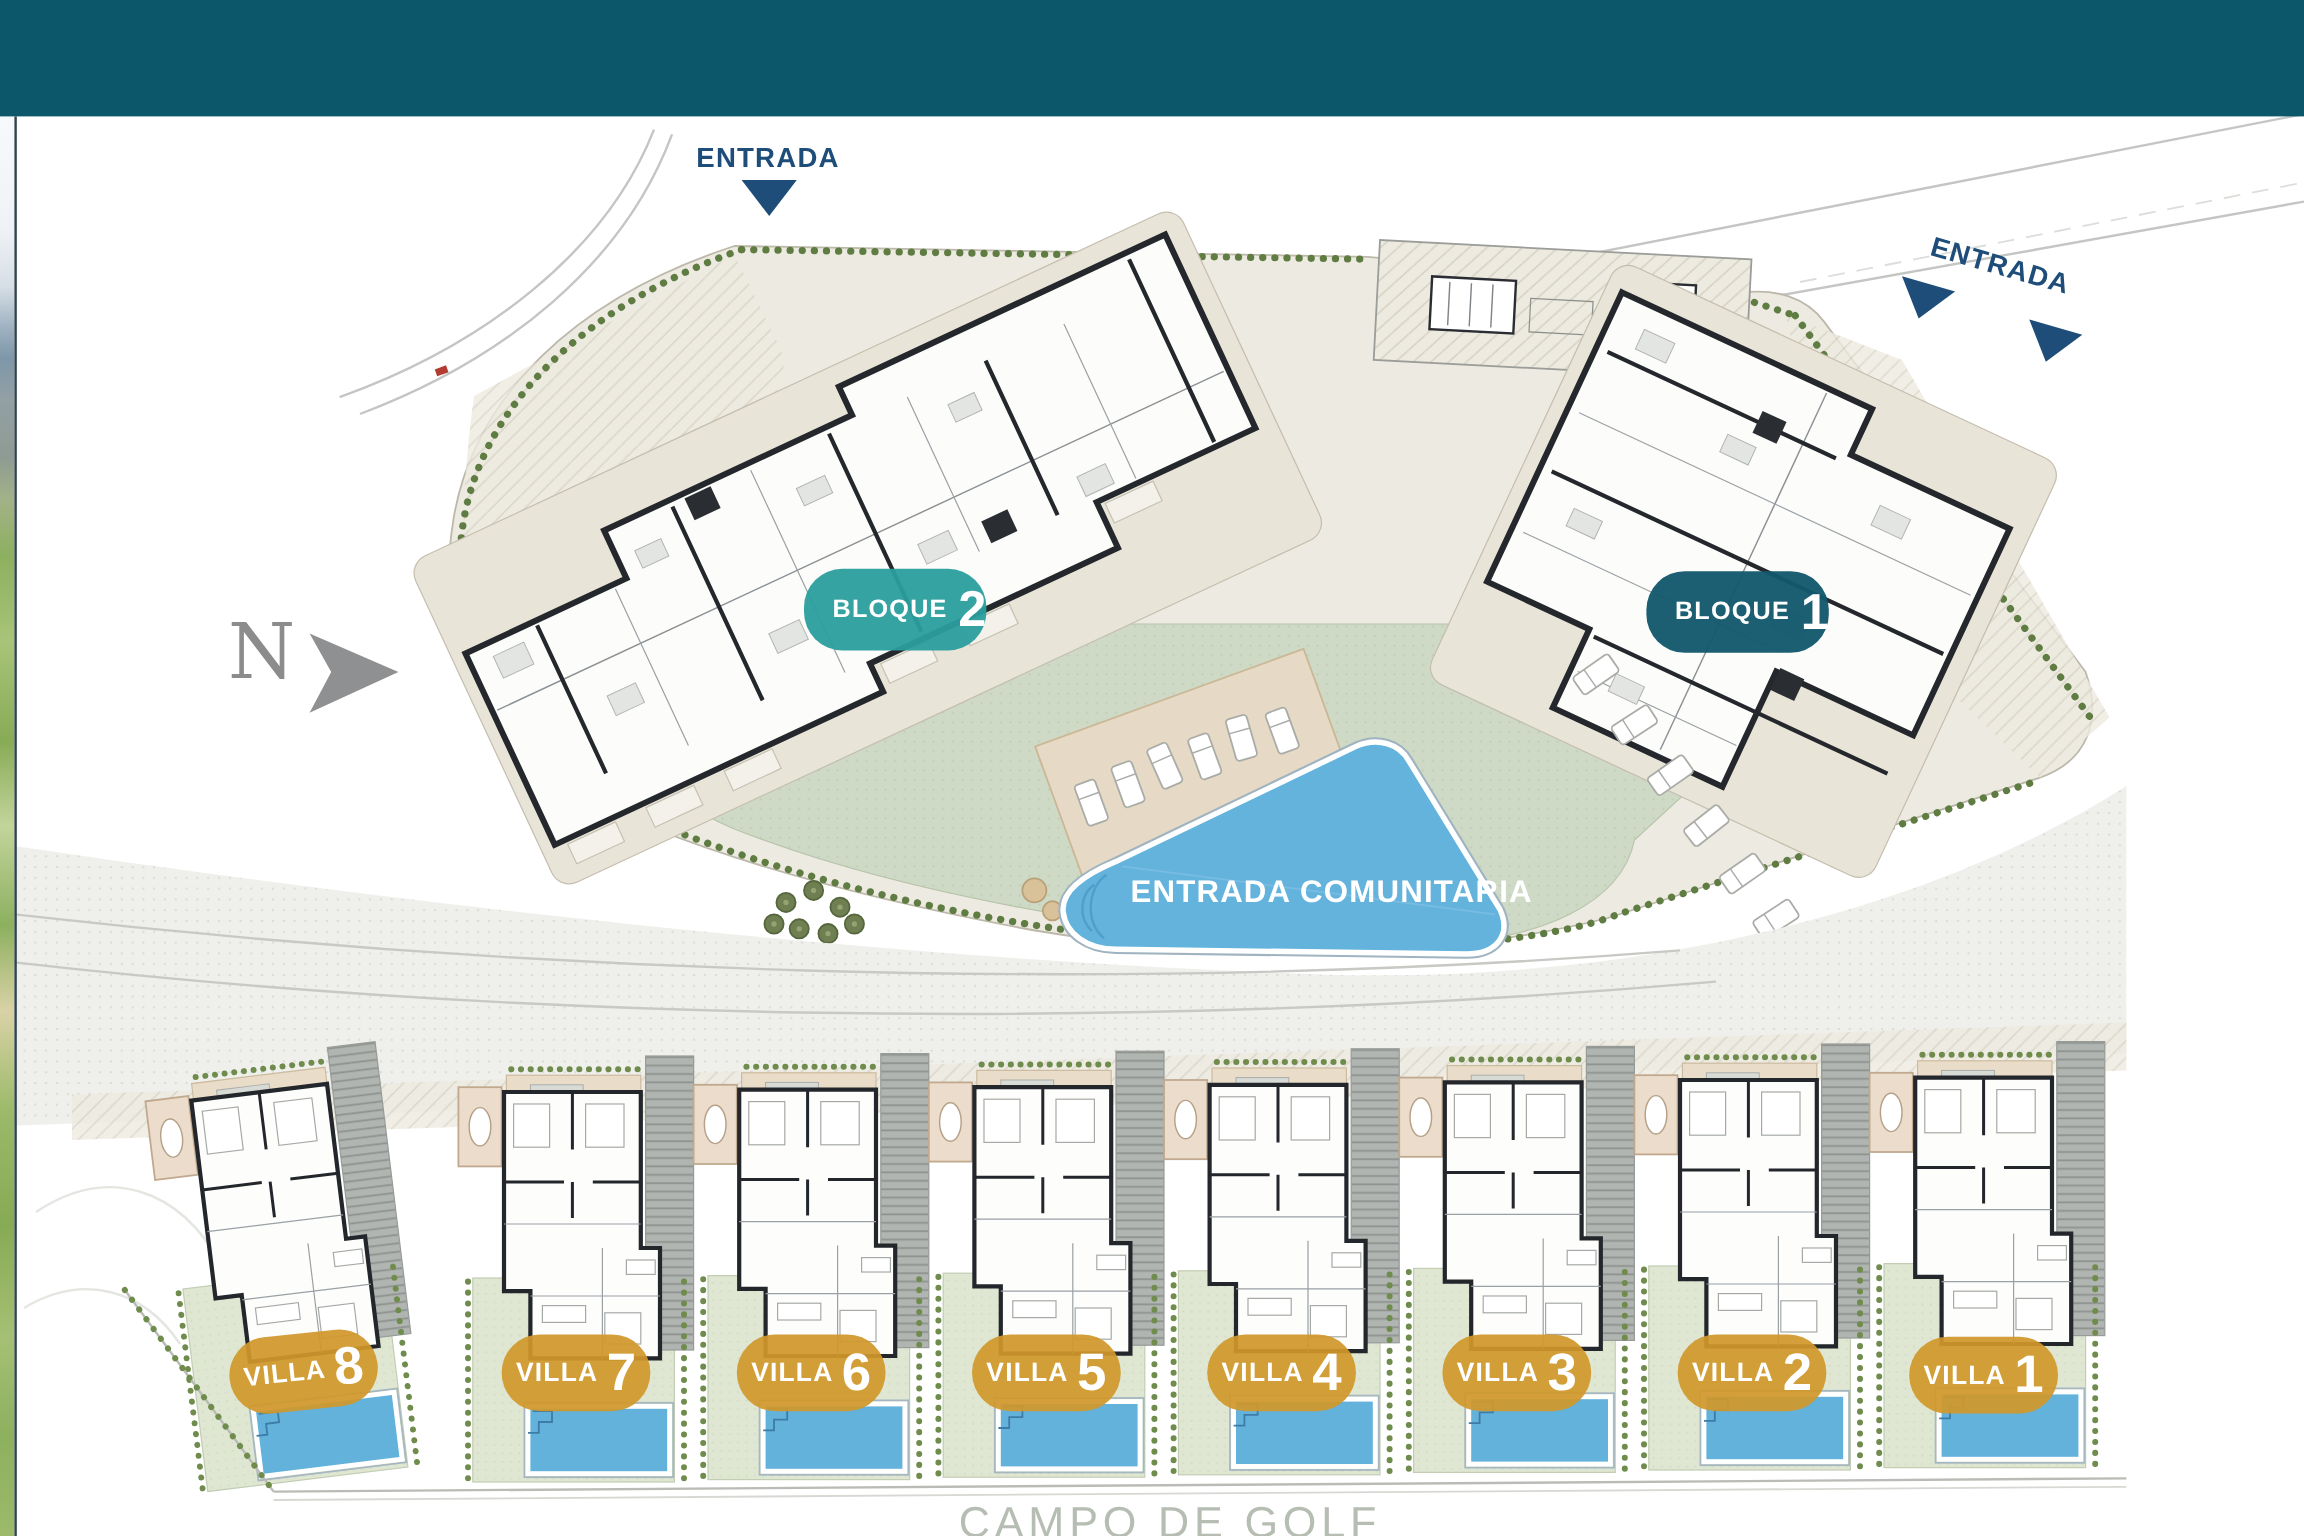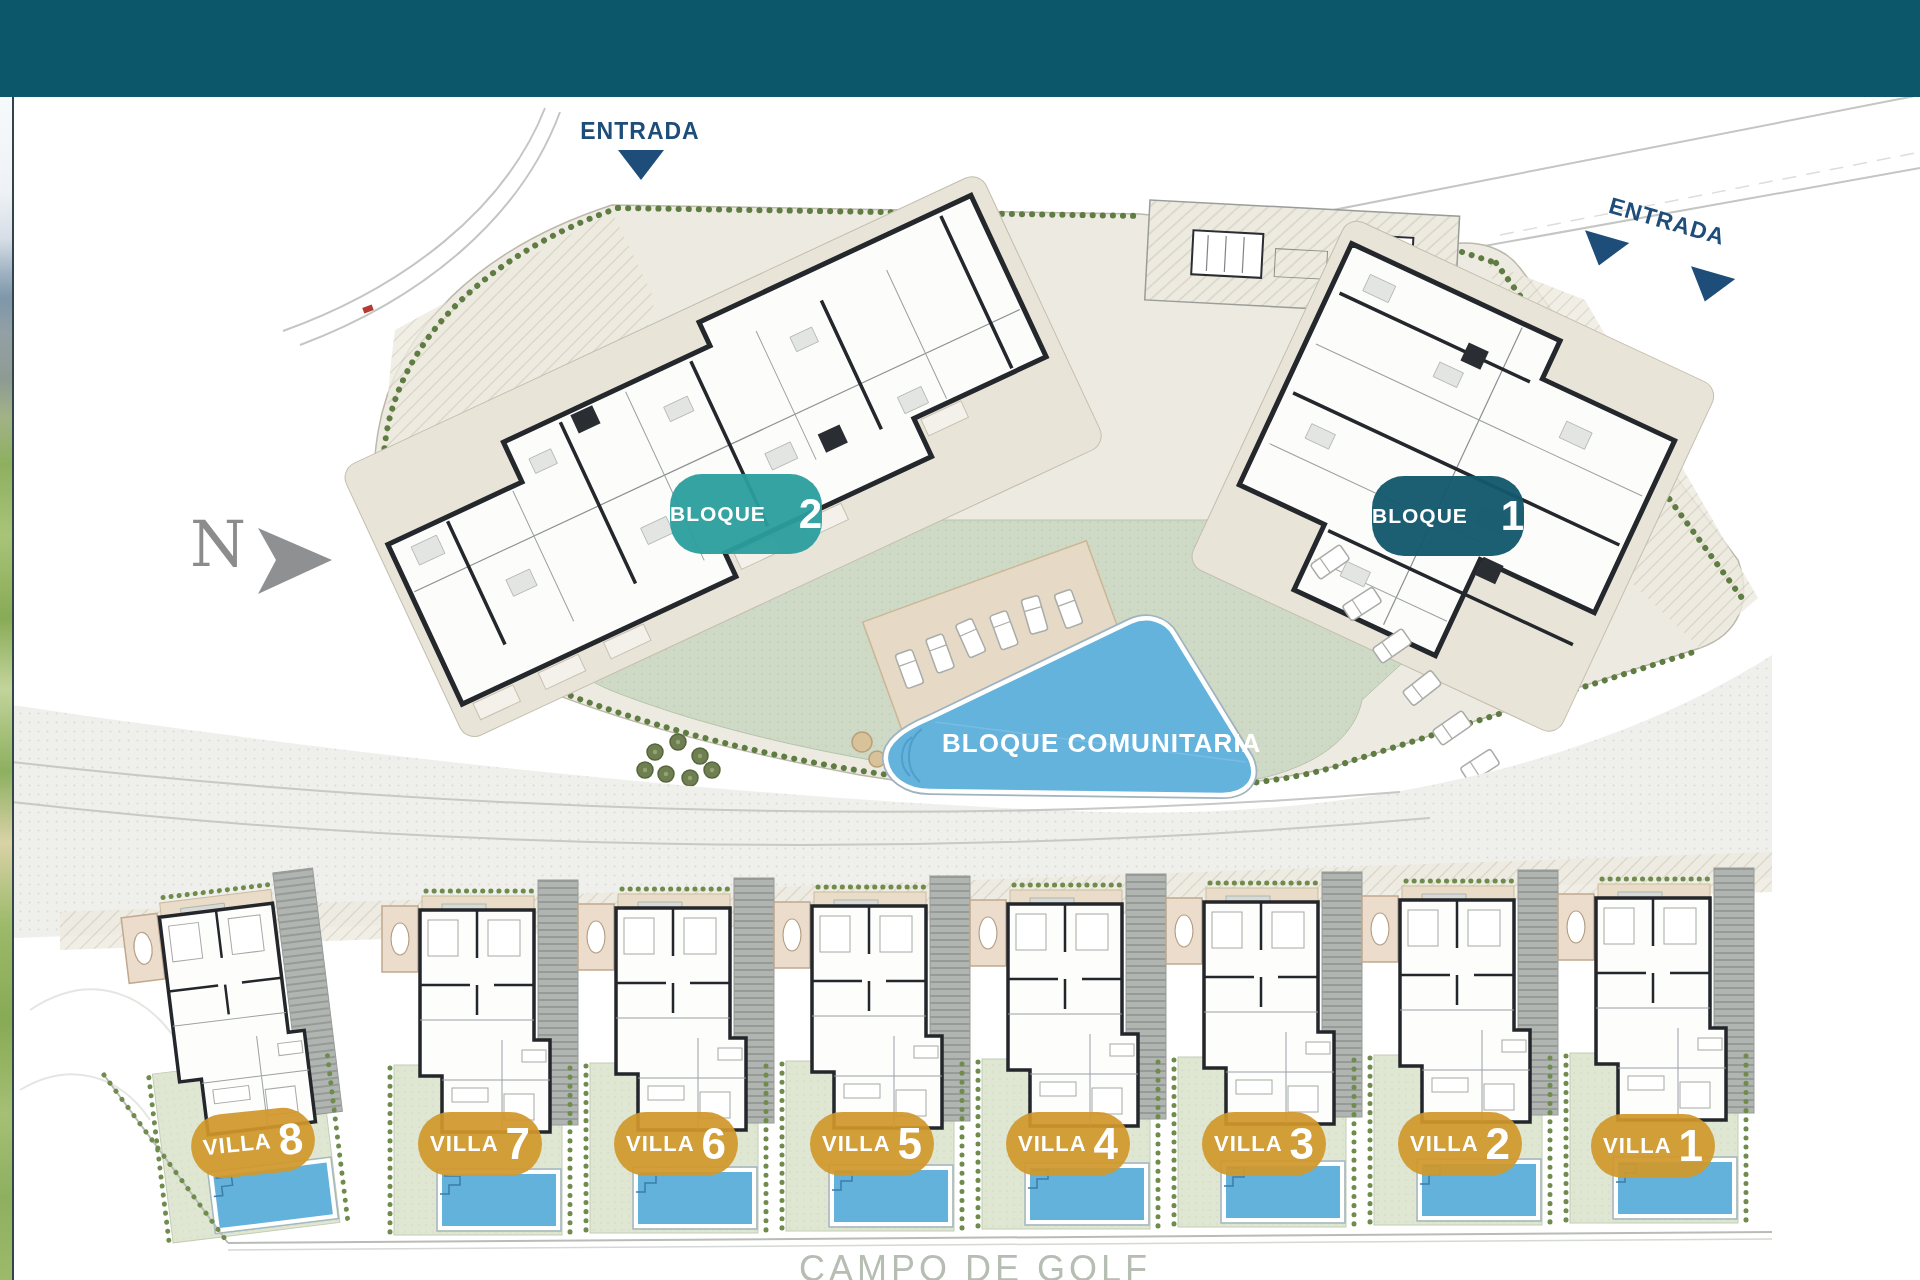--- a/index.html
+++ b/index.html
@@ -11,21 +11,21 @@
   .photo-strip{position:absolute;left:0;top:97px;width:12px;height:1183px;z-index:4;
     border-right:2px solid #31444e;
     background:linear-gradient(180deg,
       #f7fafc 0%, #eef2f6 8%, #d6dee6 12%, #9db0c0 15%, #7e97a9 17%,
       #93a0a4 20%, #8e9b93 24%, #a2b287 27%, #8db05f 31%, #a8c478 37%,
       #88ab56 44%, #c2d49b 50%, #8db05f 57%, #d9d2a6 63%, #9cba6a 70%,
       #87aa54 78%, #a5c074 86%, #8db05f 93%, #9cba6a 100%);}
   .entrada{color:#1d4d78;font-weight:bold;font-size:23px;letter-spacing:1px;white-space:nowrap;}
   .tri{width:0;height:0;border-left:23px solid transparent;border-right:23px solid transparent;
        border-top:30px solid #1d4d78;}
-  .pill{display:flex;align-items:center;justify-content:space-between;gap:9px;width:152px;height:80px;
+  .pill{display:flex;align-items:center;justify-content:flex-end;gap:9px;width:152px;height:68px;
         border-radius:32px;color:#fff;white-space:nowrap;}
   .pill .p-label{font-size:21px;font-weight:bold;letter-spacing:1px;}
   .pill .p-num{font-size:42px;font-weight:bold;line-height:1;}
   .pill-b2{background:rgba(43,158,158,0.95);}
   .pill-b1{background:rgba(19,88,109,0.96);}
   .villa-badge{display:flex;align-items:center;justify-content:center;gap:7px;width:124px;height:64px;
         border-radius:32px;background:rgba(209,152,43,0.93);color:#fff;white-space:nowrap;}
   .villa-badge .vb-label{font-size:22px;font-weight:bold;letter-spacing:1px;}
   .villa-badge .vb-num{font-size:44px;font-weight:bold;line-height:1;}
   .pool-label{color:#ffffff;font-size:26px;font-weight:bold;letter-spacing:1px;white-space:nowrap;}
@@ -309,21 +309,21 @@
 
   <div class="overlay pill pill-b2" style="left:670px;top:474px;">
     <span class="p-label">BLOQUE</span>
     <span class="p-num">2</span>
   </div>
   <div class="overlay pill pill-b1" style="left:1372px;top:476px;">
     <span class="p-label">BLOQUE</span>
     <span class="p-num">1</span>
   </div>
 
-  <div class="overlay pool-label" style="left:942px;top:728px;width:280px;text-align:center;">BLOQUE COMUNITARIA</div>
+  <div class="overlay pool-label" style="left:942px;top:728px;width:280px;text-align:center;">ENTRADA COMUNITARIA</div>
 
   <div class="overlay villa-badge" style="left:191px;top:1111px;transform:rotate(-6deg);">
     <span class="vb-label">VILLA</span>
     <span class="vb-num">8</span>
   </div>
   <div class="overlay villa-badge" style="left:418px;top:1112px;">
     <span class="vb-label">VILLA</span>
     <span class="vb-num">7</span>
   </div>
   <div class="overlay villa-badge" style="left:614px;top:1112px;">

